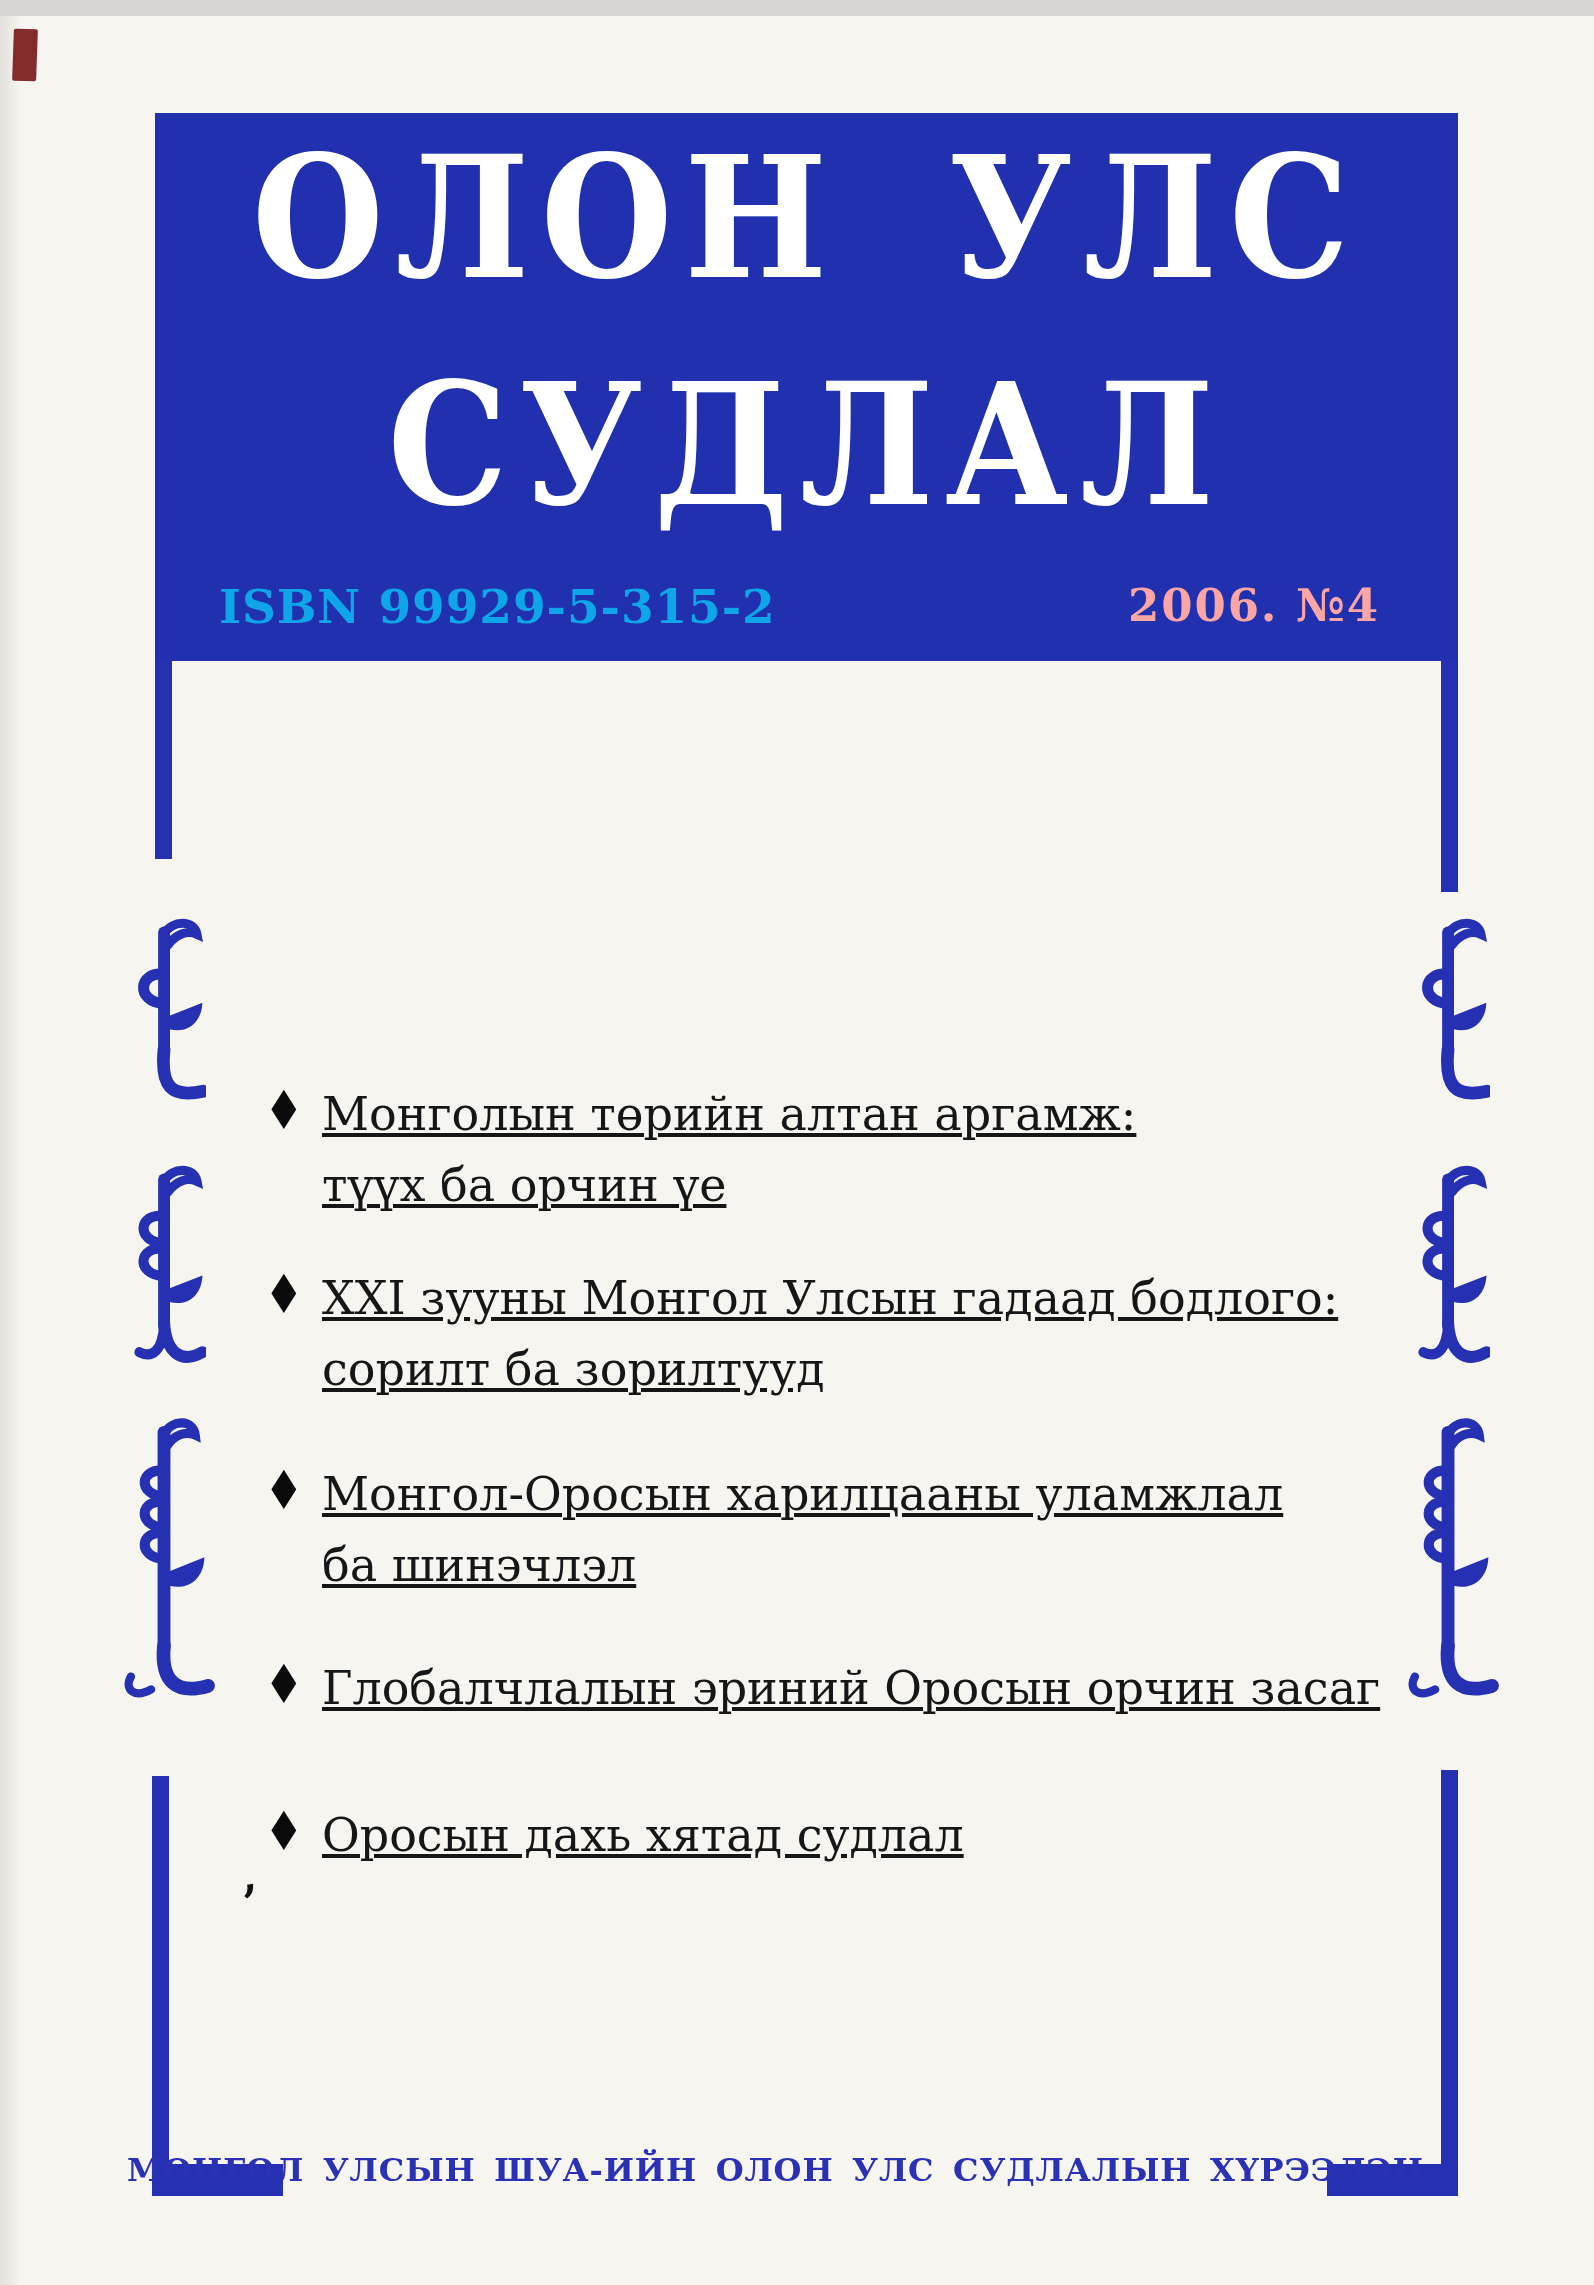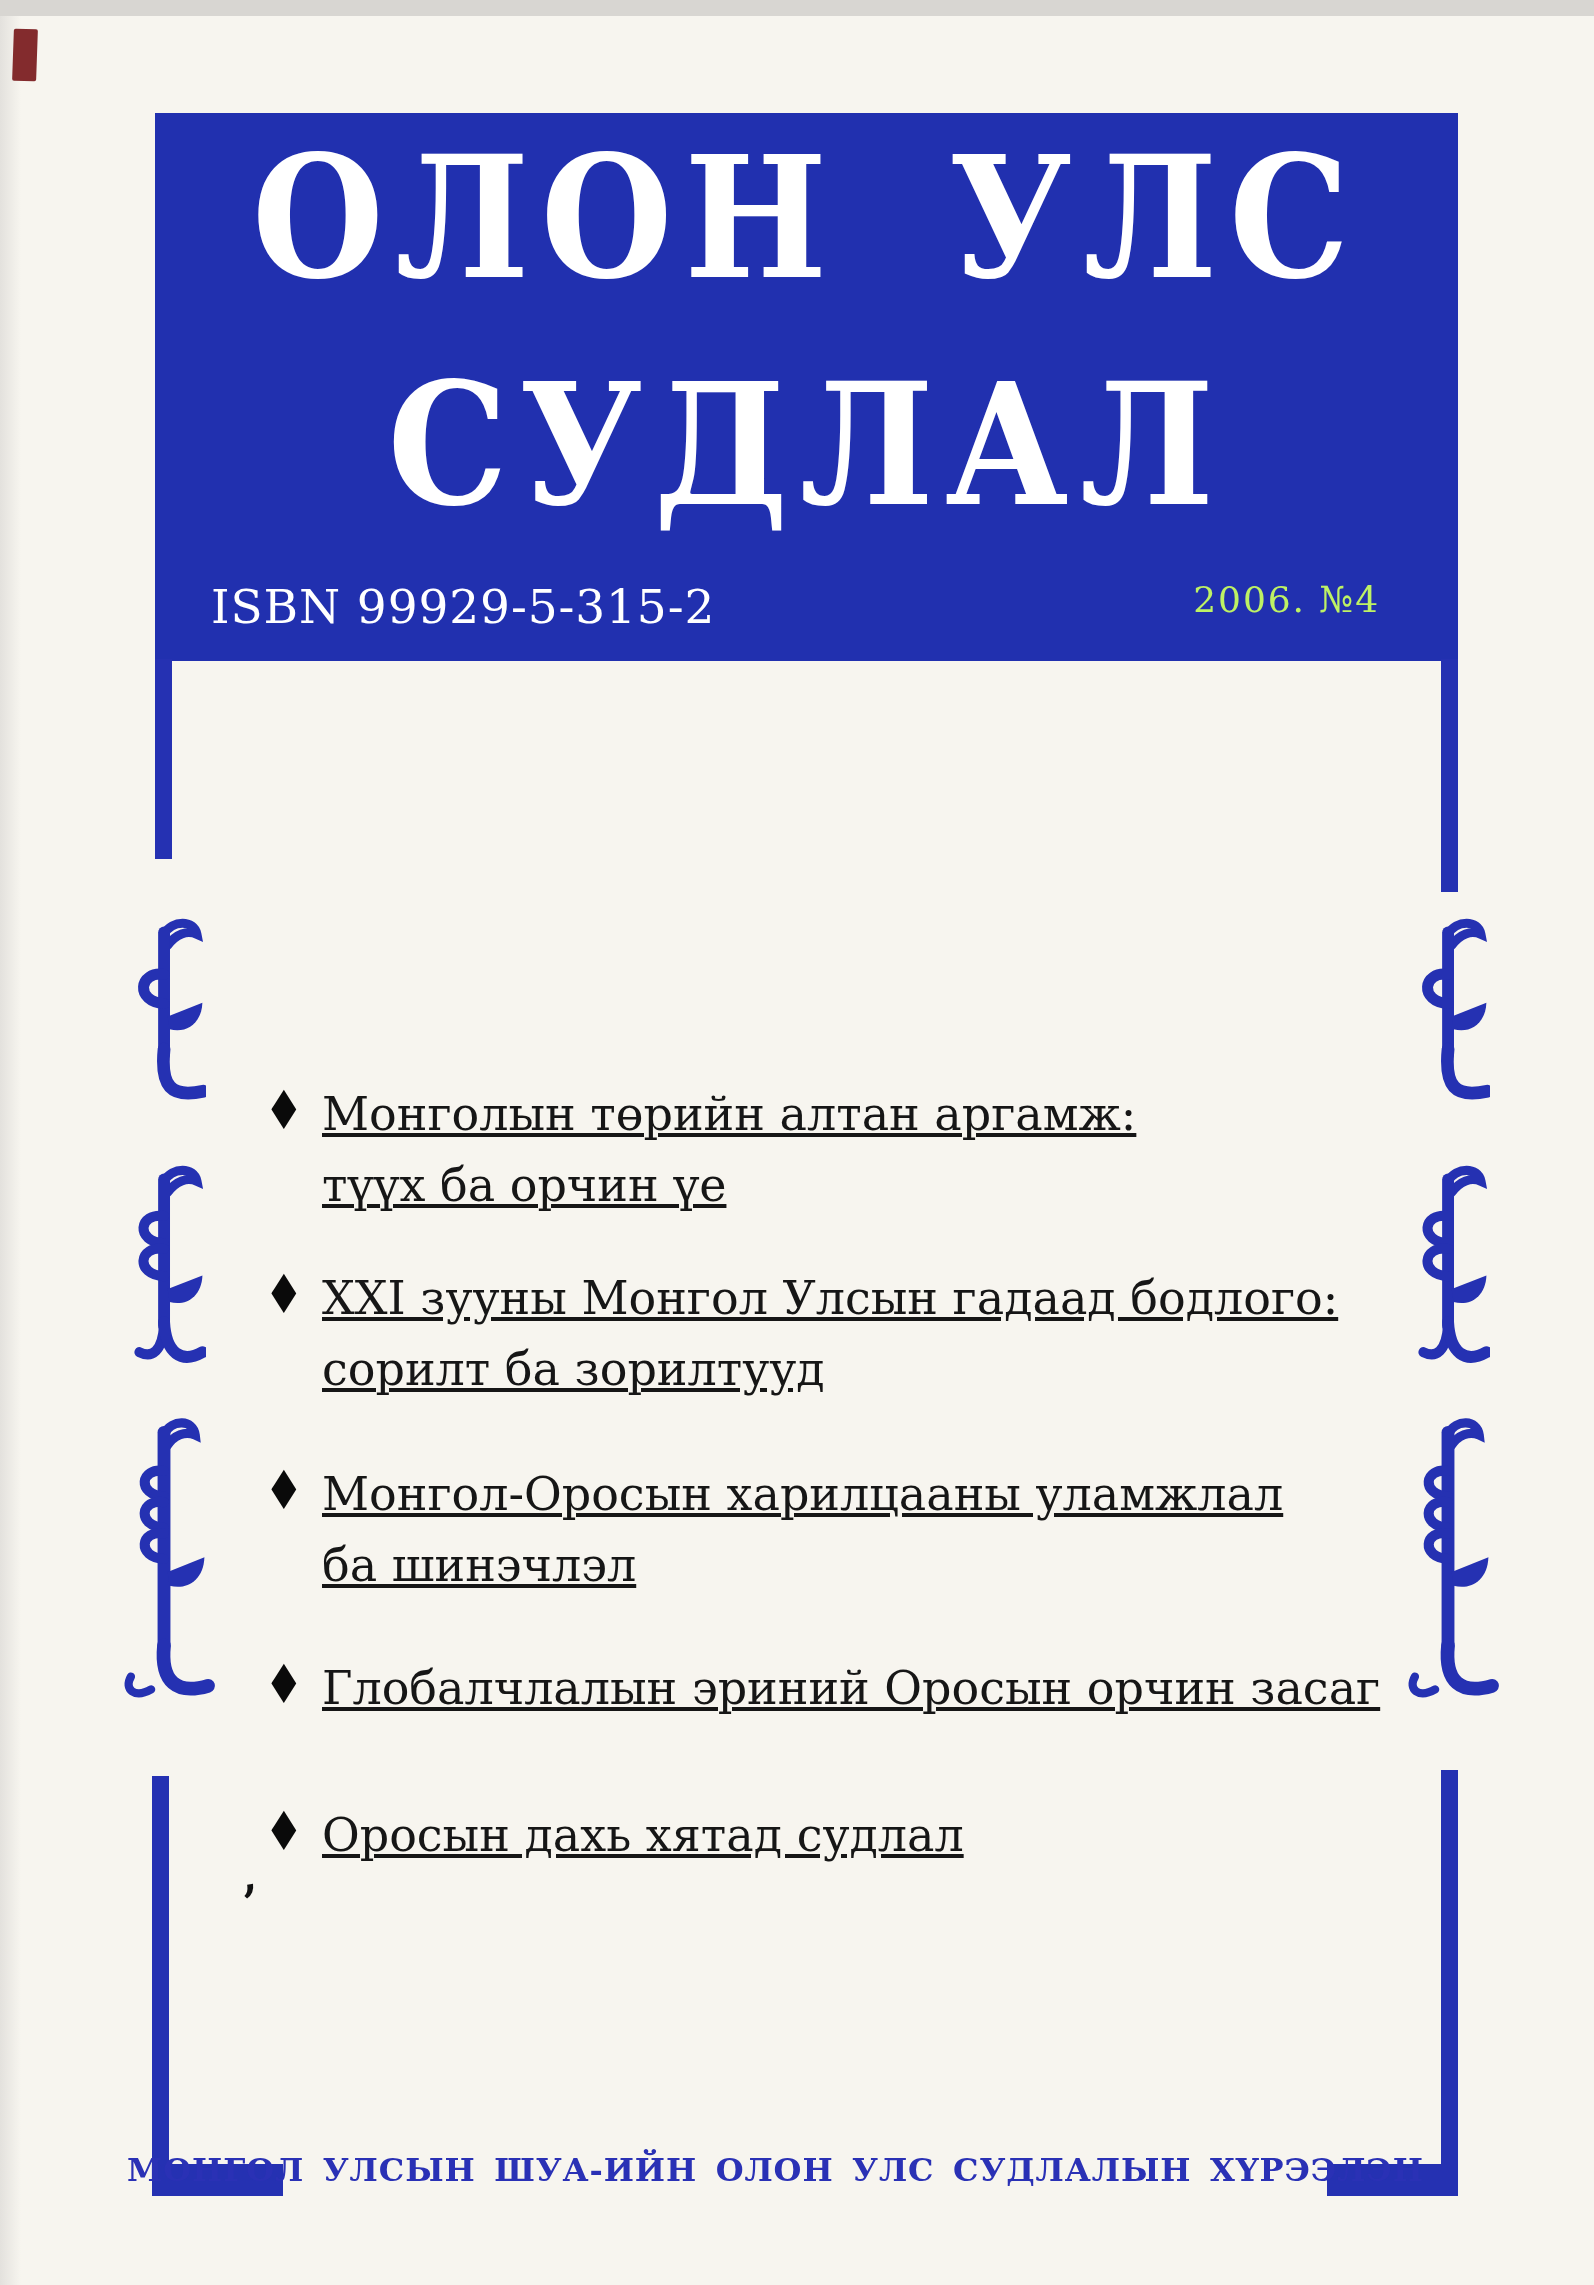--- a/index.html
+++ b/index.html
@@ -24,26 +24,26 @@
   .title{
     position:absolute;left:0;right:0;text-align:center;color:#ffffff;
     font-weight:bold;font-size:168px;line-height:1;
     letter-spacing:13px;word-spacing:51px;
     transform:scaleX(0.9);transform-origin:50% 50%;
     white-space:nowrap;
   }
   .title.l1{top:20.5px;}
   .title.l2{top:248px;}
   .isbn{
-    position:absolute;left:56px;top:466px;color:#ffffff;
-    font-weight:normal;font-size:47px;letter-spacing:0.9px;white-space:nowrap;
+    position:absolute;left:64px;top:466px;color:#0ea5e9;
+    font-weight:bold;font-size:47px;letter-spacing:0.9px;white-space:nowrap;
   }
   .issue{
-    position:absolute;right:78px;top:466px;color:#bef264;
-    font-weight:normal;font-size:36px;letter-spacing:1.9px;white-space:nowrap;
+    position:absolute;right:78px;top:466px;color:#fca5a5;
+    font-weight:bold;font-size:45px;letter-spacing:1.9px;white-space:nowrap;
   }
   
   .rail{position:absolute;background:#2531b2;}
   .rail-left-top{left:155px;top:643px;width:17px;height:200px;}
   .rail-left-bottom{left:152px;top:1760px;width:17px;height:420px;}
   .rail-right-top{left:1441px;top:643px;width:17px;height:233px;}
   .rail-right-bottom{left:1441px;top:1754px;width:17px;height:425px;}
   .bar-left{left:152px;top:2148px;width:131px;height:32px;}
   .bar-right{left:1327px;top:2148px;width:131px;height:32px;}
   

